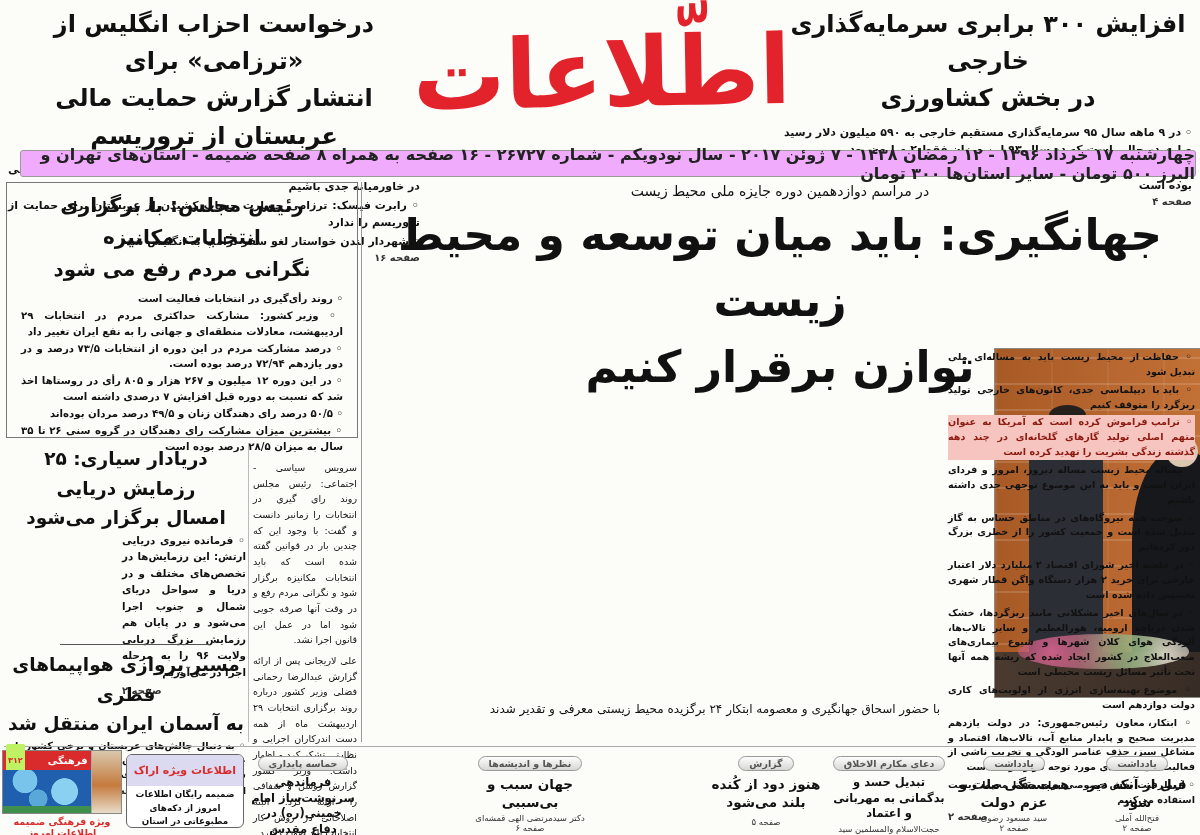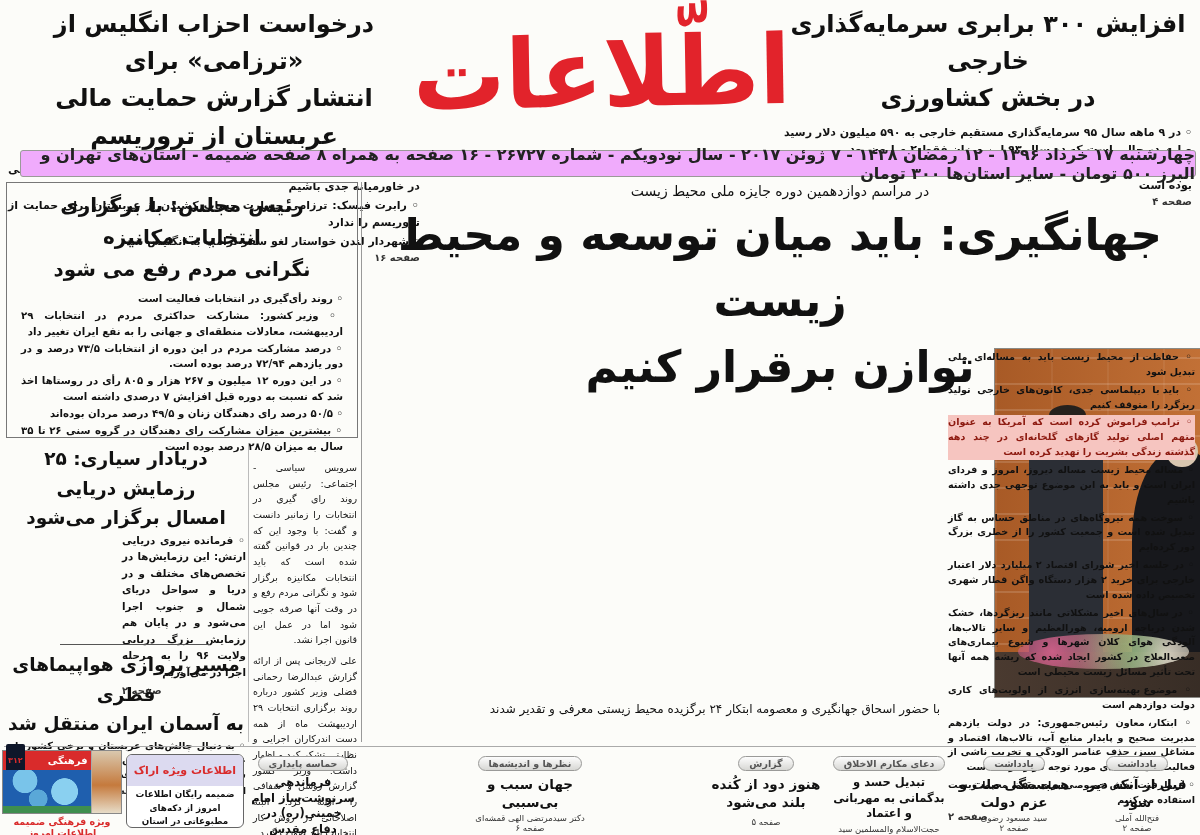--- a/index.html
+++ b/index.html
@@ -59,21 +59,21 @@
           background:linear-gradient(90deg,#4a3a30,#2e2620 55%,#584638);}
   .flowers{position:absolute;bottom:8%;left:4%;width:30%;height:10%;border-radius:50%;
           background:radial-gradient(circle at 20% 50%,#c95f86,rgba(0,0,0,0) 60%),
                      radial-gradient(circle at 55% 40%,#7fae6b,rgba(0,0,0,0) 60%),
                      radial-gradient(circle at 85% 60%,#d8d2c2,rgba(0,0,0,0) 60%);}
   .cover{border:1px solid #888;display:flex;box-sizing:border-box;background:#fff;}
   .cover-sliver{width:25%;background:linear-gradient(180deg,#d9c8ae,#c57a3d 55%,#e7dcc8);border-left:1px solid #aaa;}
   .cover-main{flex:1;display:flex;flex-direction:column;}
   .cover-head{height:30%;background:#d92b2b;color:#fff;font-weight:bold;font-size:10px;
               display:flex;align-items:center;justify-content:space-between;padding:0 3px;}
-  .cover-issue{background:#0f172a;color:#d92b2b;font-size:8px;font-weight:bold;padding:12px 2px;border-radius:2px;}
+  .cover-issue{background:#bef264;color:#d92b2b;font-size:8px;font-weight:bold;padding:12px 2px;border-radius:2px;}
   .cover-tiles{flex:1;background:
      radial-gradient(circle at 25% 30%,#79c4ea 0 17%,rgba(0,0,0,0) 18%),
      radial-gradient(circle at 70% 60%,#8ad0f0 0 20%,rgba(0,0,0,0) 21%),
      radial-gradient(circle at 40% 80%,#5aa8d8 0 15%,rgba(0,0,0,0) 16%),
      #1f5fae;}
   .cover-foot{height:12%;background:#3e8e4e;}
   .red-cap{color:#d92b2b;font-weight:bold;font-size:9.5px;text-align:center;margin-top:2px;}
   .arak{border:1px solid #666;border-radius:6px;box-sizing:border-box;background:#fff;text-align:center;overflow:hidden;}
   .arak-head{background:#dcdaf0;color:#d92b2b;font-weight:bold;font-size:11px;line-height:1.4;padding:8px 0;}
   .arak-body{font-size:8.8px;font-weight:bold;line-height:1.5;padding:2px 4px;}

